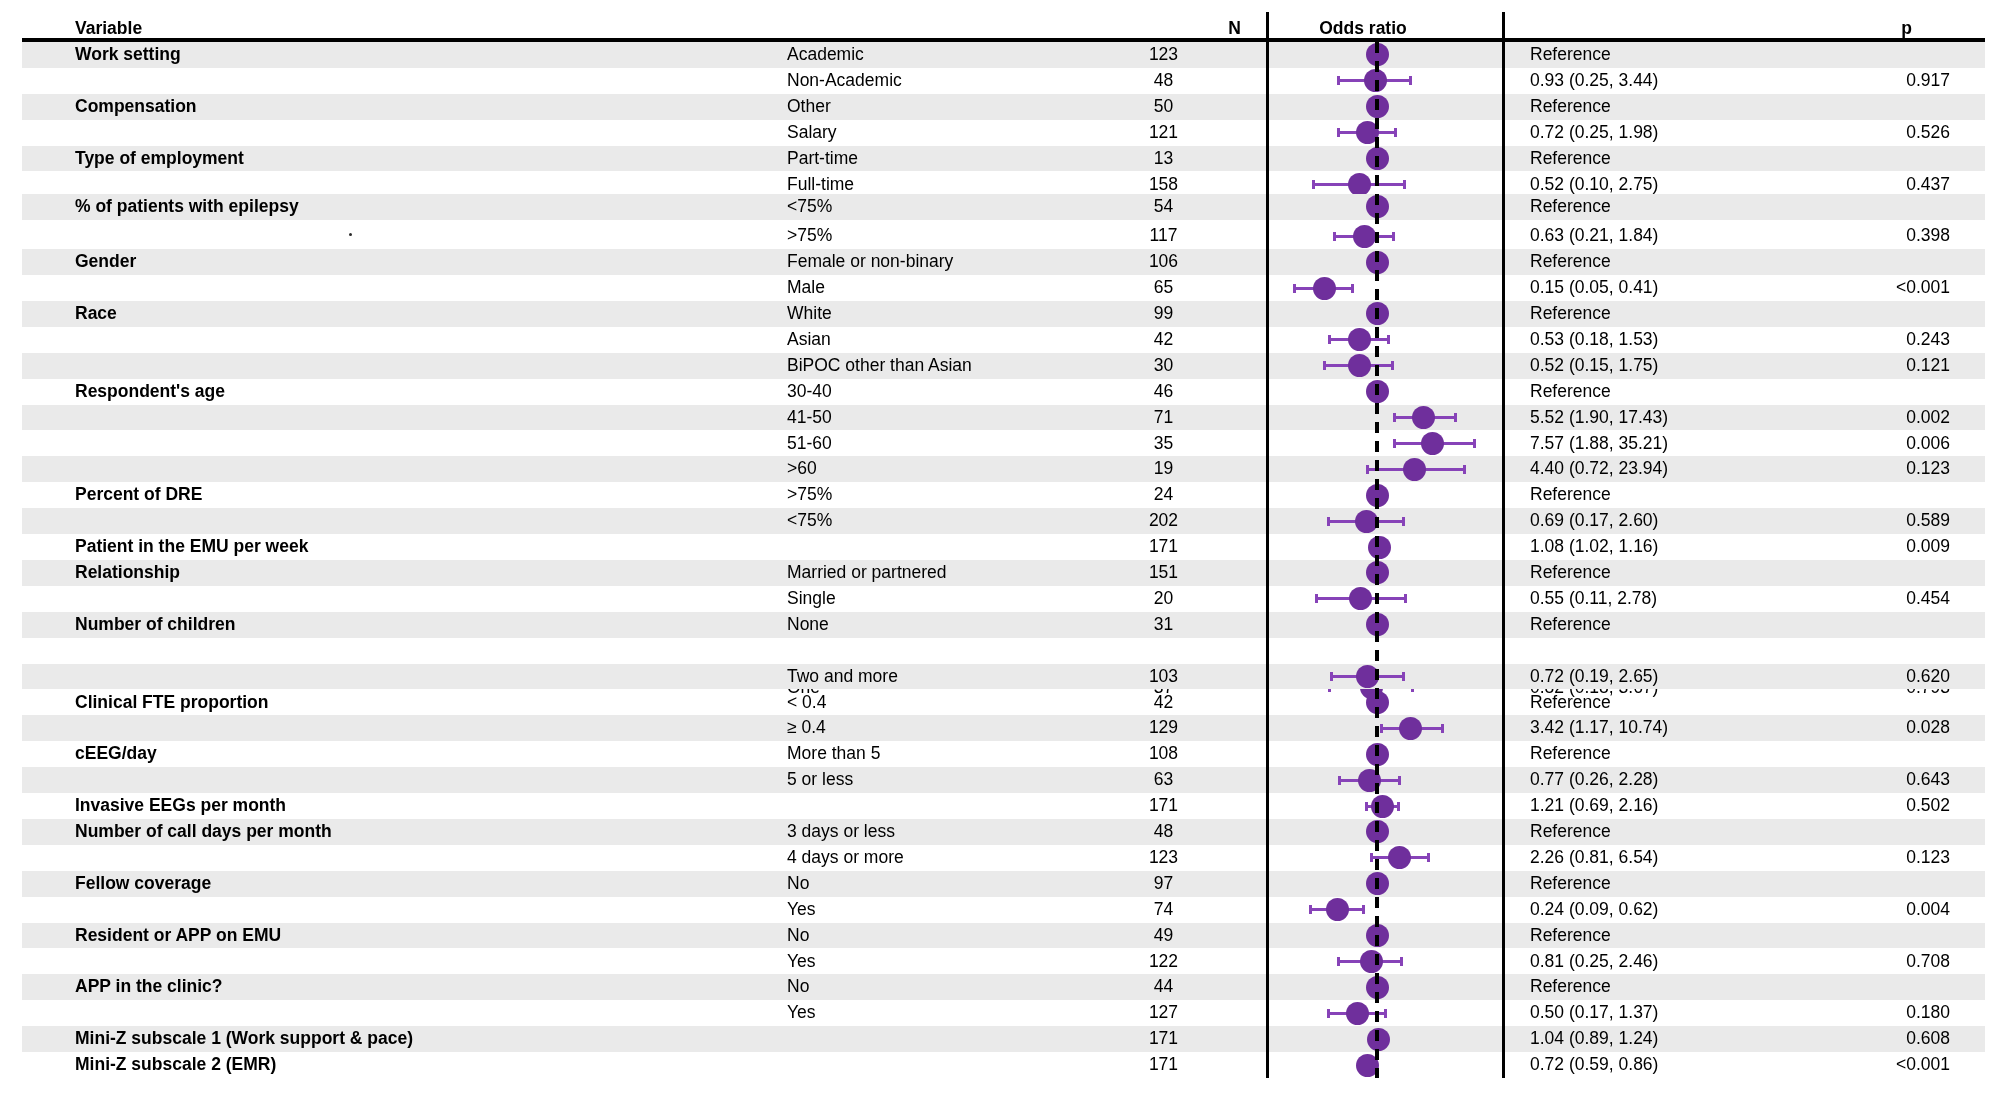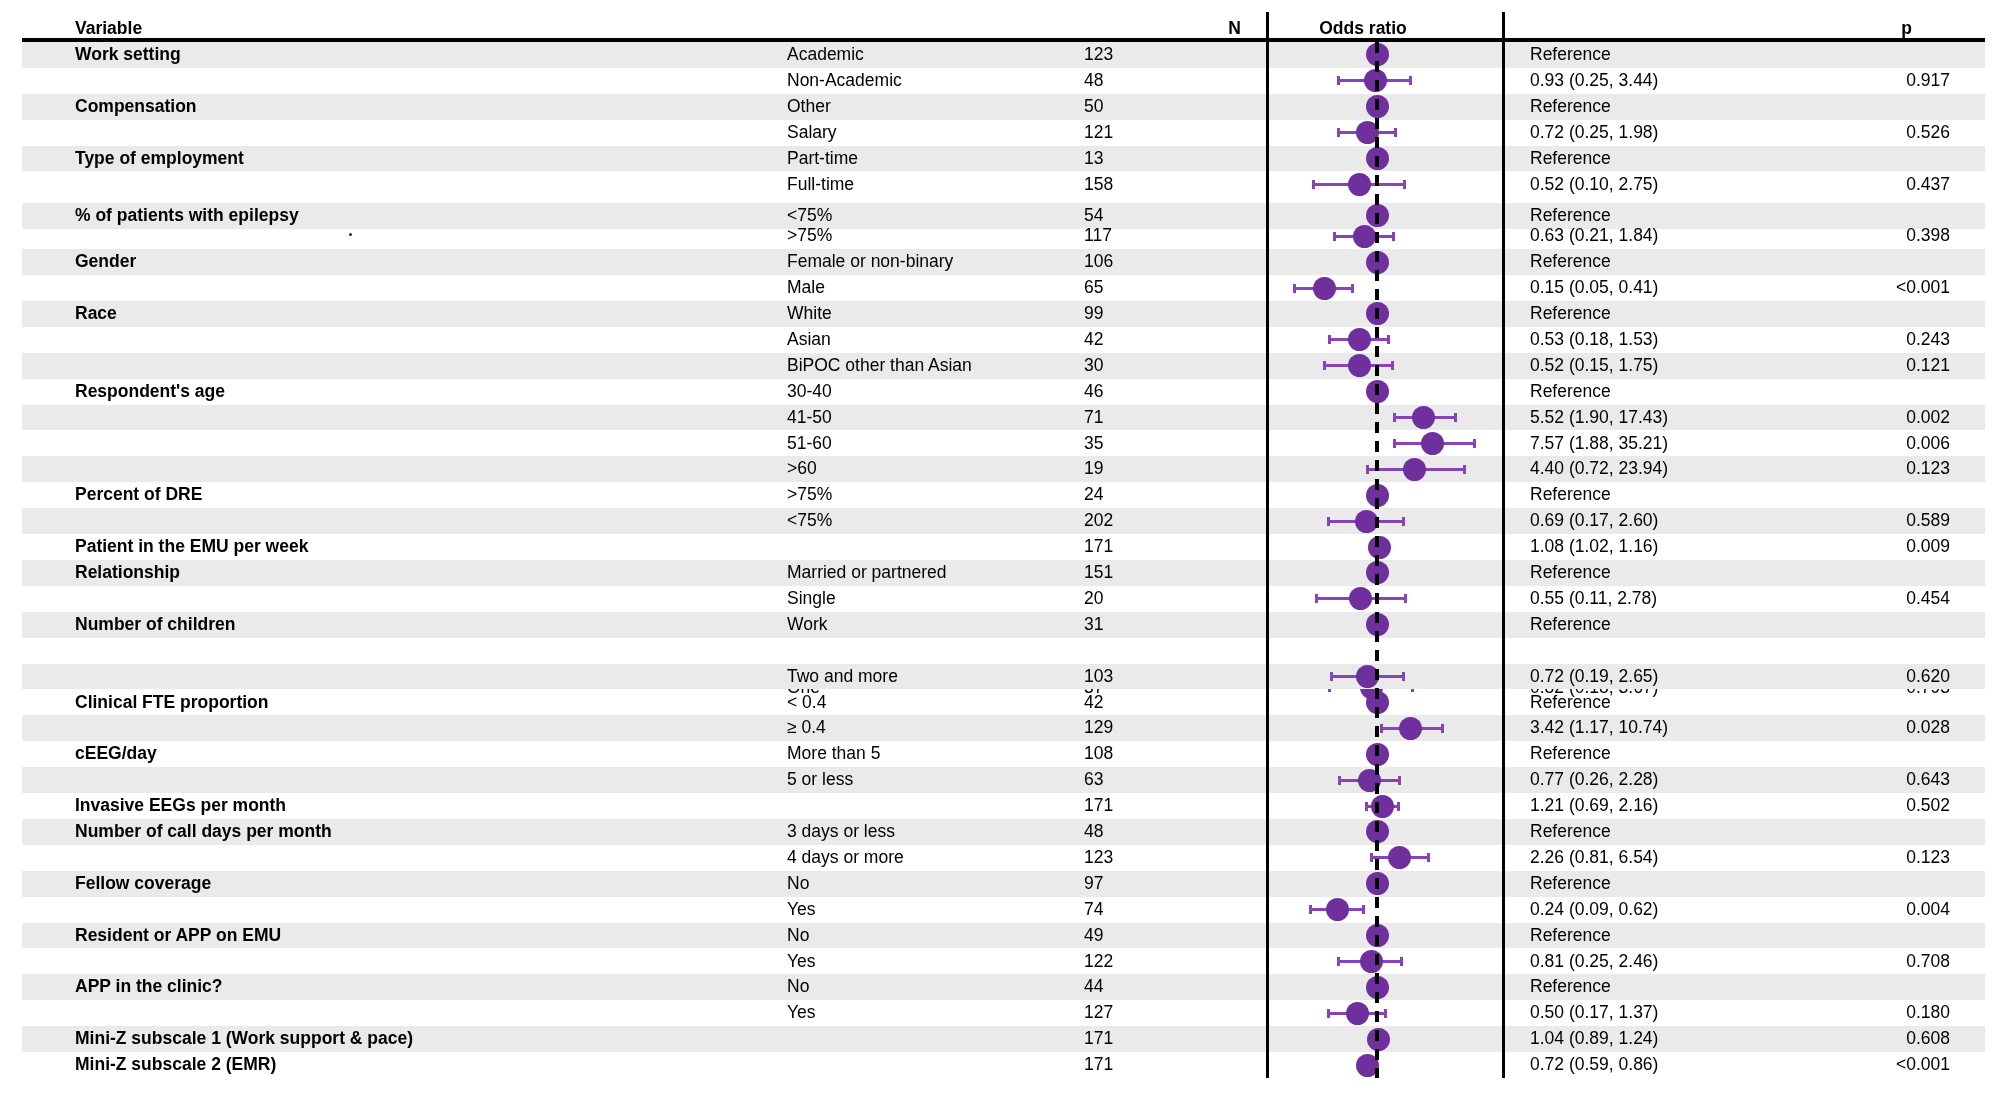--- a/index.html
+++ b/index.html
@@ -12,21 +12,21 @@
   #hdr-n{left:1100px;width:141px;text-align:right;}
   #hdr-or{left:1245px;width:236px;text-align:center;}
   #hdr-p{left:1678px;width:250px;text-align:right;padding-right:16px;box-sizing:border-box;}
   #head-rule{position:absolute;left:22px;top:38px;width:1963px;height:4px;background:#000;}
   #rows{position:absolute;left:0;top:42px;width:2000px;}
   .row{position:absolute;left:22px;width:1963px;height:25.9px;}
   .row.shade{background:#EAEAEA;}
   .cell{position:absolute;top:0;height:25.9px;line-height:25.9px;font-size:17.5px;white-space:nowrap;}
   .cell.var{left:53px;font-weight:700;}
   .cell.cat{left:765px;}
-  .cell.n{left:1062px;width:159px;text-align:left;}
+  .cell.n{left:1062px;width:159px;text-align:center;}
   .cell.or{left:1508px;}
   .cell.p{left:1678px;width:250px;text-align:right;}
   .plot{position:absolute;left:1245px;top:0;width:236px;height:25.9px;}
   .ciline{position:absolute;height:3px;top:11.45px;}
   .cicap{position:absolute;width:3px;height:9px;top:8.45px;}
   .dot{position:absolute;width:23px;height:23px;border-radius:50%;top:1.45px;}
   #vline-left,#vline-right{position:absolute;top:12px;width:3px;height:1066px;background:#000;z-index:4;}
   #vline-left{left:1266px;}
   #vline-right{left:1502px;}
   #refline{
@@ -103,21 +103,21 @@
         <span class="cell n">158</span>
         <span class="cell or">0.52 (0.10, 2.75)</span>
         <span class="cell p">0.437</span>
         <div class="plot">
           <div class="ciline" style="left: 46.6789px; width: 91.1401px; background: rgb(135, 67, 184);"></div>
           <div class="cicap" style="left: 45.1789px; background: rgb(135, 67, 184);"></div>
           <div class="cicap" style="left: 136.319px; background: rgb(135, 67, 184);"></div>
           <div class="dot" style="left: 80.517px; background: rgb(111, 47, 156);"></div>
         </div>
       </div>
-      <div class="row shade" style="top: 161px;">
+      <div class="row shade" style="top: 152px;">
         <span class="cell var">% of patients with epilepsy</span>
         <span class="cell cat">&lt;75%</span>
         <span class="cell n">54</span>
         <span class="cell or">Reference</span>
         <div class="plot">
           <div class="dot" style="left: 98.5px; background: rgb(111, 47, 156);"></div>
         </div>
       </div>
       <div class="row" style="top: 181.3px;">
         <span class="cell cat">&gt;75%</span>
@@ -279,21 +279,21 @@
         <span class="cell p">0.454</span>
         <div class="plot">
           <div class="ciline" style="left: 49.2999px; width: 88.8175px; background: rgb(135, 67, 184);"></div>
           <div class="cicap" style="left: 47.7999px; background: rgb(135, 67, 184);"></div>
           <div class="cicap" style="left: 136.617px; background: rgb(135, 67, 184);"></div>
           <div class="dot" style="left: 82.0595px; background: rgb(111, 47, 156);"></div>
         </div>
       </div>
       <div class="row shade" style="top: 569.8px;">
         <span class="cell var">Number of children</span>
-        <span class="cell cat">Work</span>
+        <span class="cell cat">None</span>
         <span class="cell n">31</span>
         <span class="cell or">Reference</span>
         <div class="plot">
           <div class="dot" style="left: 98.5px; background: rgb(111, 47, 156);"></div>
         </div>
       </div>
       <div class="row" style="top: 595.7px; margin-top: 37px;">
         <span class="cell cat">One</span>
         <span class="cell n">37</span>
         <span class="cell or">0.82 (0.18, 3.67)</span>

